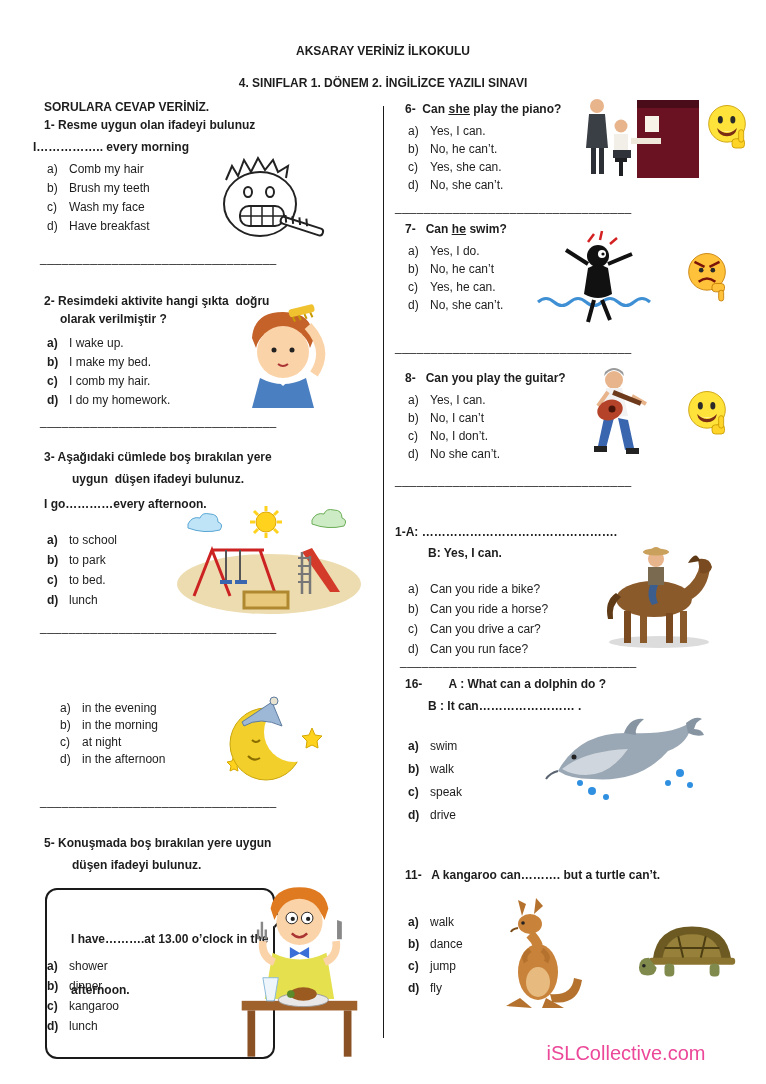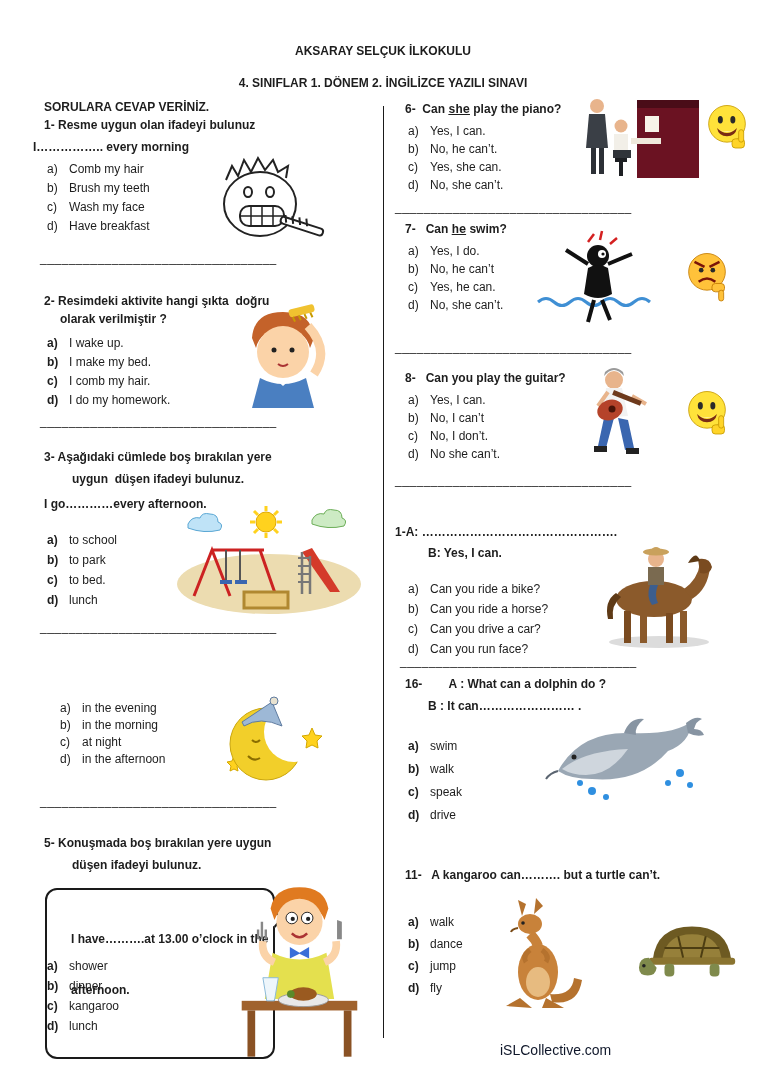--- a/index.html
+++ b/index.html
@@ -11,29 +11,29 @@
   .u{text-decoration:underline;font-family:Liberation Mono, monospace;}
   .center{left:0;width:766px;text-align:center;}
   .opts{display:flex;flex-direction:column;}
   .opt{display:flex;}
   .opt .letter{width:22px;flex:0 0 22px;}
   .bl .letter{font-weight:700;}
   .line{letter-spacing:.5px;}
   .divider{width:1px;background:#1a1a1a;}
   .bubble{border:2px solid #1a1a1a;border-radius:12px;background:#fff;padding:7px 24px;line-height:17px;font-weight:700;white-space:pre;}
   .tail{position:absolute;width:13px;height:13px;background:#fff;border-top:2px solid #1a1a1a;border-right:2px solid #1a1a1a;transform:rotate(40deg);right:-8px;top:22px;}
-  .footer{color:#0f172a;font-size:14px;text-align:left;}
+  .footer{color:#ec4899;font-size:20px;text-align:center;}
   svg{display:block;}
 </style>
 </head>
 <body>
 
 <div class="page">
 
-  <div class="abs center b" style="top:44px">AKSARAY SELÇUK İLKOKULU</div>
+  <div class="abs center b" style="top:44px">AKSARAY VERİNİZ İLKOKULU</div>
   <div class="abs center b" style="top:76px">4. SINIFLAR 1. DÖNEM 2. İNGİLİZCE YAZILI SINAVI</div>
 
   <div class="abs divider" style="left:383px;top:106px;height:932px"></div>
 
   <div class="abs b" style="left:44px;top:100px">SORULARA CEVAP VERİNİZ.</div>
 
   <div class="abs b" style="left:44px;top:118px">1- Resme uygun olan ifadeyi bulunuz</div>
   <div class="abs b" style="left:33px;top:140px">I…………….. every morning</div>
   <div class="abs opts" style="left:47px;top:160px;line-height:19px">
     <div class="opt"><span class="letter">a)</span><span>Comb my hair</span></div>

